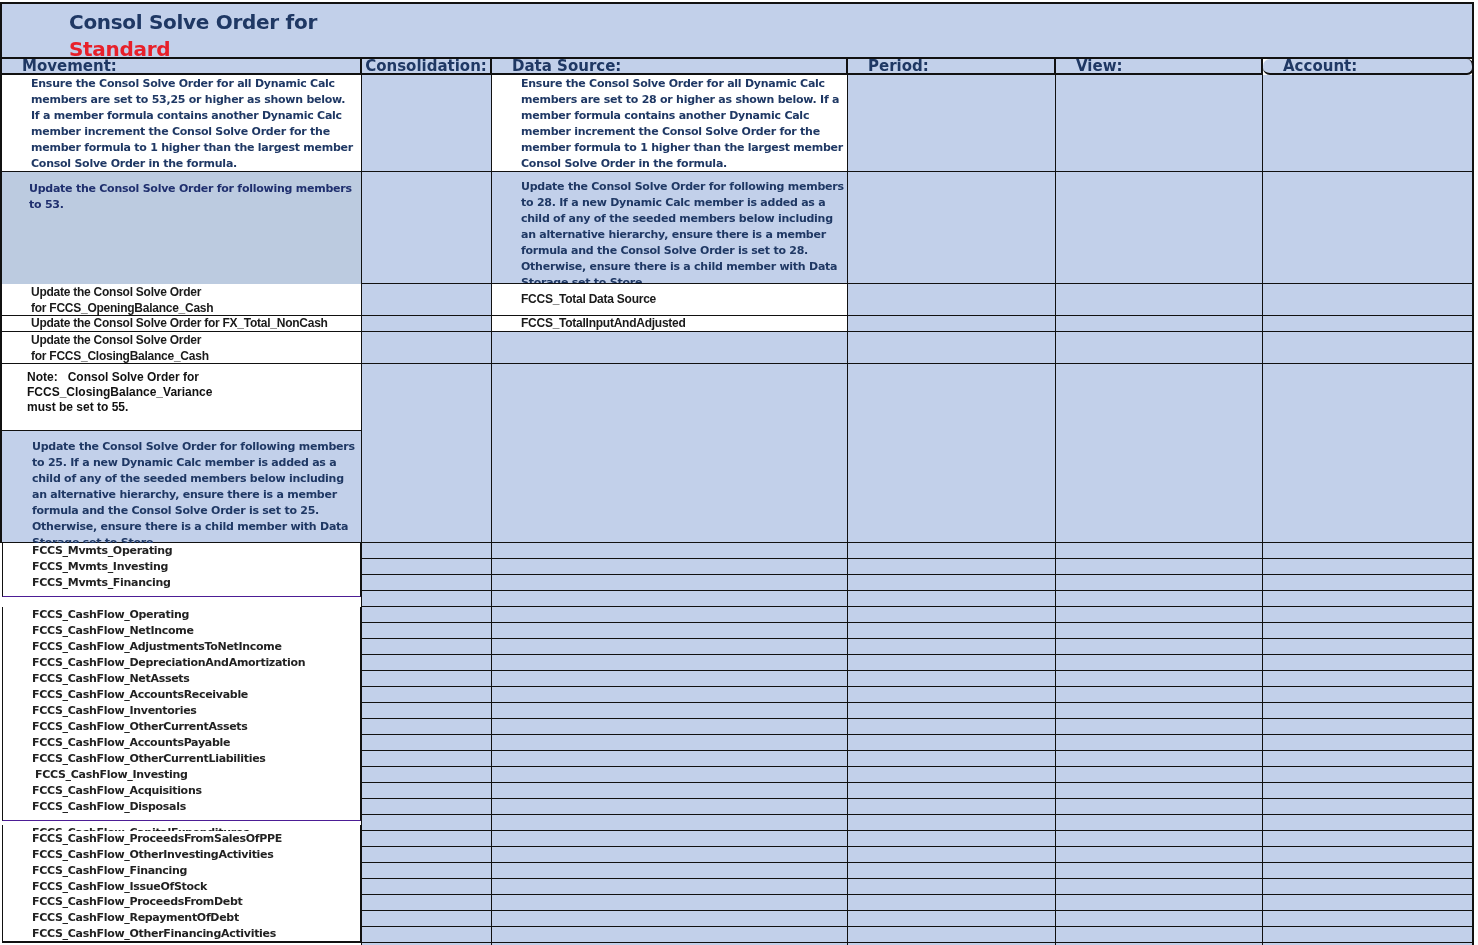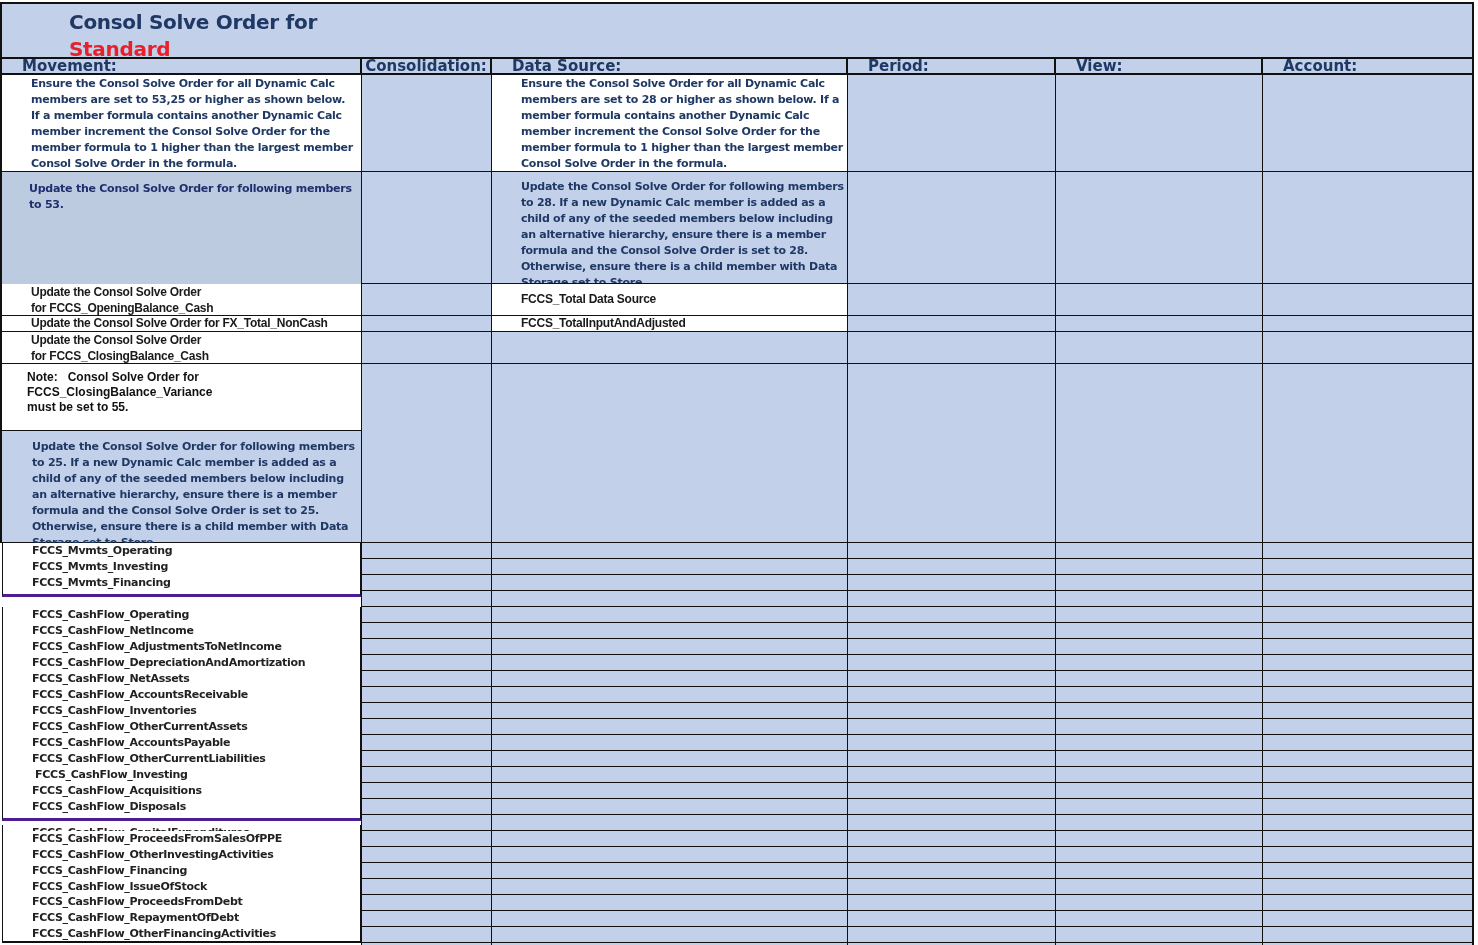--- a/index.html
+++ b/index.html
@@ -8,21 +8,21 @@
   .blue { background: #c2d0ea; }
   .white { background: #ffffff; }
   .cell { position: absolute; box-sizing: border-box; border-right: 1px solid #111; border-bottom: 1px solid #111; }
   .title-row { position: absolute; left: 0; top: 2px; width: 1474px; height: 57px; box-sizing: border-box; border: 2px solid #111; border-bottom: 2px solid #111; }
   .title { position: absolute; left: 31px; top: 5px; width: 320px; font-size: 20px; font-weight: bold; color: #1f3864; line-height: 27px; font-family: "DejaVu Sans", sans-serif; letter-spacing: -0.3px; margin-left: 36px; }
   .title .accent { color: #e8202a; }
   .hdr { position: absolute; top: 59px; height: 16px; box-sizing: border-box; border-right: 2px solid #111; border-bottom: 2px solid #111; font-size: 15px; font-weight: bold; color: #1f3864; padding-left: 20px; line-height: 14px; font-family: "DejaVu Sans", sans-serif; }
   .txt { font-size: 11px; font-weight: bold; color: #1f3864; line-height: 16px; font-family: "DejaVu Sans", sans-serif; letter-spacing: -0.25px; }
   .txt.dark { color: #1a1a1a; }
   .txt.navy { color: #1f2f6e; }
-  .member { position: absolute; left: 2px; width: 359px; height: 22px; box-sizing: border-box; border-bottom: 3px solid #4c1d95; border-right: 1px solid #111; border-left: 1px solid #111; background: #fff; font-size: 11px; font-weight: bold; color: #222; line-height: 15px; padding-left: 29px; font-family: "DejaVu Sans", sans-serif; letter-spacing: -0.3px; }
+  .member { position: absolute; left: 2px; width: 359px; height: 22px; box-sizing: border-box; border-bottom: 1px solid #4c1d95; border-right: 1px solid #111; border-left: 1px solid #111; background: #fff; font-size: 11px; font-weight: bold; color: #222; line-height: 15px; padding-left: 29px; font-family: "DejaVu Sans", sans-serif; letter-spacing: -0.3px; }
   .gridline { position: absolute; height: 1px; background: #111; }
   .vline { position: absolute; width: 1px; background: #111; }
   .note { font-family: "Liberation Sans", sans-serif; font-size: 12px; font-weight: bold; color: #111; line-height: 15px; }
 </style>
 </head>
 <body>
 
 <div class="sheet">
 
   <div class="title-row blue">
@@ -30,21 +30,21 @@
       <span>Consol Solve Order for </span><span class="accent">Standard</span><br>
       <span>option:</span>
     </div>
   </div>
 
   <div class="hdr blue" style="left:0;width:362px;border-left:2px solid #111;">Movement:</div>
   <div class="hdr blue" style="left:362px;width:130px;text-align:center;padding-left:0;">Consolidation:</div>
   <div class="hdr blue" style="left:492px;width:356px;">Data Source:</div>
   <div class="hdr blue" style="left:848px;width:208px;">Period:</div>
   <div class="hdr blue" style="left:1056px;width:207px;">View:</div>
-  <div class="hdr blue" style="left:1263px;width:211px;">Account:</div>
+  <div class="hdr blue" style="left:1263px;width:211px;border-radius:7px;">Account:</div>
 
   <div class="blue" style="position:absolute;left:362px;top:75px;width:1112px;height:870px;"></div>
 
   <div class="vline" style="left:0;top:59px;height:484px;width:2px;"></div>
 
   <div class="vline" style="left:1472px;top:2px;height:943px;width:2px;"></div>
 
   <div class="cell white txt" style="left:2px;top:75px;width:360px;height:97px;padding:1px 4px 0 29px;">
     <span>Ensure the Consol Solve Order for all Dynamic Calc members are set to 53,25 or higher as shown below.  If a member formula contains another Dynamic Calc member increment the Consol Solve Order for the member formula to 1 higher than the largest member Consol Solve Order in the formula.</span>
   </div>

